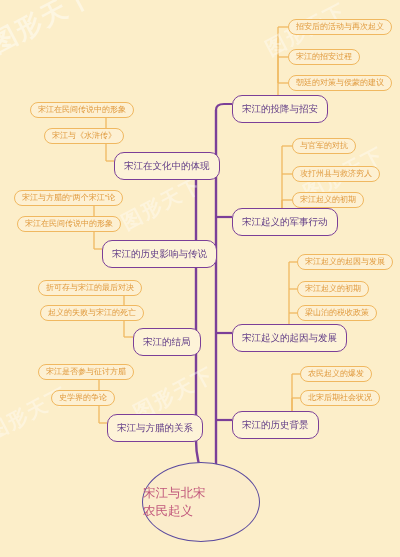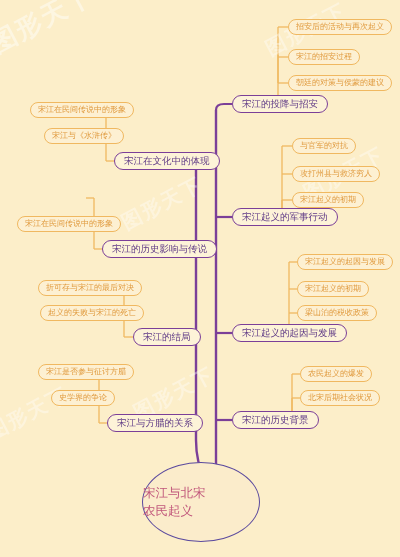--- a/index.html
+++ b/index.html
@@ -32,21 +32,21 @@
     white-space:nowrap;
     border-radius:11px;
     line-height:1;
   }
   
   .lv1{
     border:1.4px solid #7b3f98;
     background:#fdf3d8;
     color:#5f3a86;
     font-size:9.5px;
-    height:18px;
+    height:28px;
     border-radius:10px;
     padding:0 9px;
   }
   
   .lv2{
     border:1.2px solid #f0b860;
     background:#fdf0d2;
     color:#e09a3e;
     font-size:8px;
     height:16px;
@@ -161,20 +161,21 @@
 
   <div class="node lv1" style="left:232px;top:411px;">宋江的历史背景</div>
   <div class="node lv2" style="left:300px;top:366px;">农民起义的爆发</div>
   <div class="node lv2" style="left:300px;top:390px;">北宋后期社会状况</div>
 
   <div class="node lv1" style="left:114px;top:152px;">宋江在文化中的体现</div>
   <div class="node lv2" style="left:30px;top:102px;">宋江在民间传说中的形象</div>
   <div class="node lv2" style="left:44px;top:128px;">宋江与《水浒传》</div>
 
   <div class="node lv1" style="left:102px;top:240px;">宋江的历史影响与传说</div>
+  <div class="node lv2" style="left:14px;top:190px;">宋江与方腊的“两个宋江”论</div>
   <div class="node lv2" style="left:17px;top:216px;">宋江在民间传说中的形象</div>
 
   <div class="node lv1" style="left:133px;top:328px;">宋江的结局</div>
   <div class="node lv2" style="left:38px;top:280px;">折可存与宋江的最后对决</div>
   <div class="node lv2" style="left:40px;top:305px;">起义的失败与宋江的死亡</div>
 
   <div class="node lv1" style="left:107px;top:414px;">宋江与方腊的关系</div>
   <div class="node lv2" style="left:38px;top:364px;">宋江是否参与征讨方腊</div>
   <div class="node lv2" style="left:51px;top:390px;">史学界的争论</div>
 

